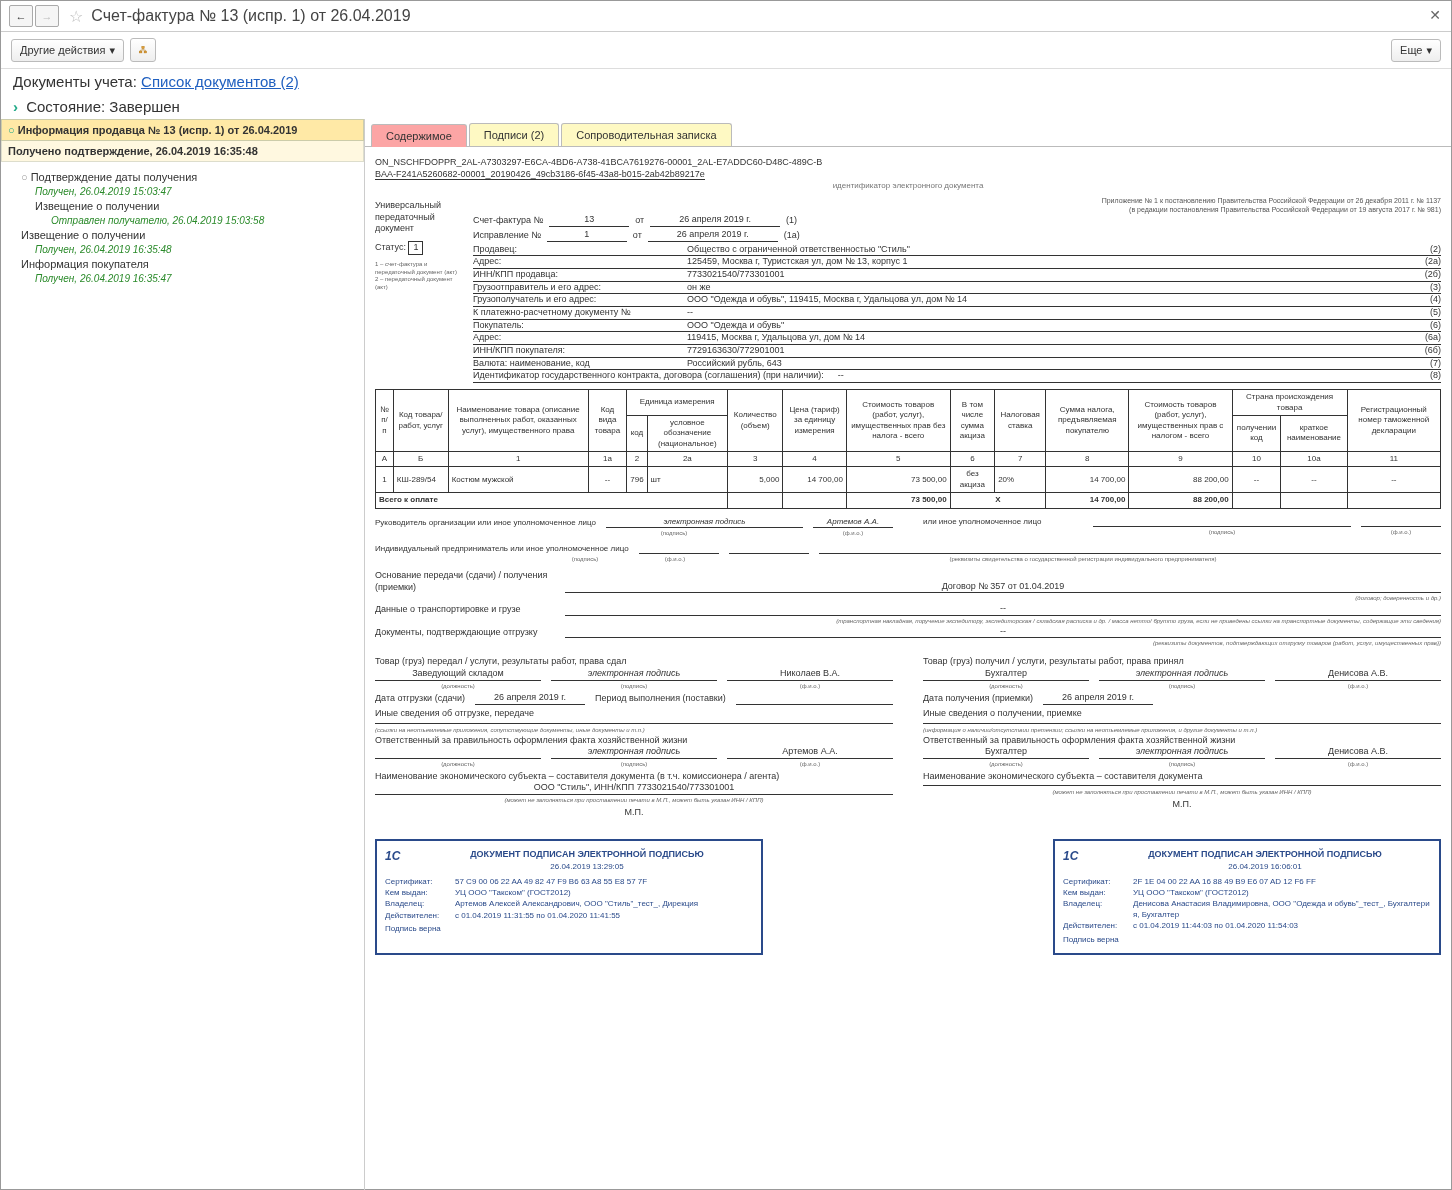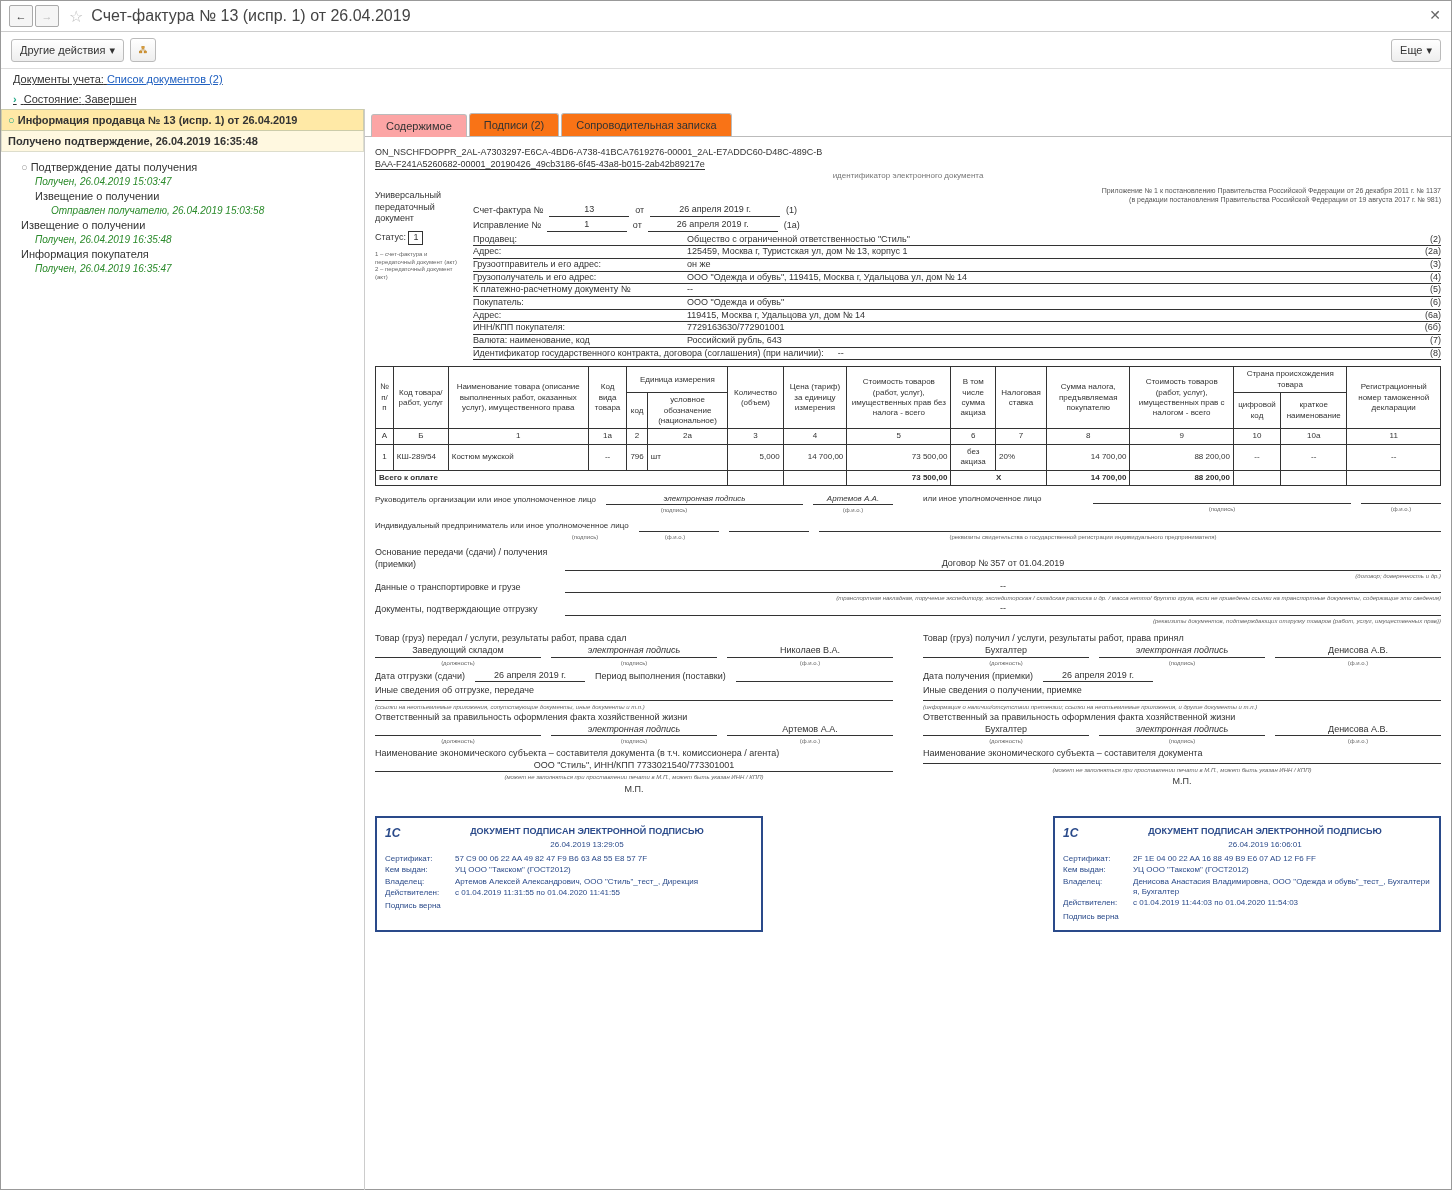--- a/index.html
+++ b/index.html
@@ -13,40 +13,40 @@
 .title-text { font-size: 16px; color: #444; }
 .close-x { position: absolute; right: 10px; top: 6px; font-size: 14px; cursor: pointer; color: #666; }
 
 
 .toolbar { display: flex; align-items: center; padding: 6px 10px; border-bottom: 1px solid #ddd; }
 .btn { border: 1px solid #bbb; background: linear-gradient(#fff,#eee); padding: 4px 8px; border-radius: 3px; cursor: pointer; font-size: 11px; display: inline-flex; align-items: center; gap: 4px; }
 .btn-icon { width: 26px; height: 24px; justify-content: center; }
 .spacer { flex: 1; }
 
 
-.docs-line, .status-line { padding: 4px 12px; font-size: 11px; text-decoration: underline; }
+.docs-line, .status-line { padding: 4px 12px; font-size: 15px; }
 .link { color: #2060c0; text-decoration: underline; cursor: pointer; }
 .collapser { color: #2a8; font-weight: bold; margin-right: 4px; }
 
 
 .main-area { display: flex; height: calc(100% - 106px); }
 .left-panel { width: 364px; border-right: 1px solid #ccc; overflow: auto; }
 .left-header { background: #ffe9a6; border: 1px solid #cca; padding: 4px 6px; font-size: 11px; font-weight: bold; }
 .left-subheader { background: #fff8e0; border: 1px solid #ddc; border-top: none; padding: 4px 6px; font-size: 11px; font-weight: bold; }
 .tree { padding: 6px 4px 6px 18px; }
 .tree-item { padding: 3px 2px; font-size: 11px; }
 .tree-item.sub { padding-left: 16px; }
 .tree-status { color: #2a8a2a; font-style: italic; font-size: 10px; padding-left: 16px; }
 .tree-status.sub2 { padding-left: 32px; }
 .tree-bullet::before { content: "○ "; color: #999; }
 
 
 .right-panel { flex: 1; display: flex; flex-direction: column; }
 .tabs-row { display: flex; border-bottom: 1px solid #bbb; padding: 4px 6px 0; }
-.tab { border: 1px solid #bbb; border-bottom: none; background: #f97316; padding: 5px 14px; margin-right: 2px; border-radius: 3px 3px 0 0; cursor: pointer; font-size: 11px; }
+.tab { border: 1px solid #bbb; border-bottom: none; background: #fef9c3; padding: 5px 14px; margin-right: 2px; border-radius: 3px 3px 0 0; cursor: pointer; font-size: 11px; }
 .tab.active { background: #fca5a5; font-weight: normal; position: relative; top: 1px; }
 
 .doc-scroll { flex: 1; overflow: auto; padding: 10px; position: relative; }
 .doc-scroll::-webkit-scrollbar { width: 14px; }
 .doc-scroll::-webkit-scrollbar-thumb { background: #bbb; border-radius: 6px; }
 
 .doc-id-line { font-size: 9px; color: #333; }
 .doc-id-sub { font-size: 8px; color: #777; text-align: center; margin-top:1px; }
 
 
@@ -201,20 +201,25 @@
               <div id="kv-rows">
                   <div class="kv-row">
                     <div class="kv-label">Продавец:</div>
                     <div class="kv-val">Общество с ограниченной ответственностью "Стиль"</div>
                     <div class="kv-num">(2)</div>
                   </div>
                   <div class="kv-row">
                     <div class="kv-label">Адрес:</div>
                     <div class="kv-val">125459, Москва г, Туристская ул, дом № 13, корпус 1</div>
                     <div class="kv-num">(2а)</div>
+                  </div>
+                  <div class="kv-row">
+                    <div class="kv-label">ИНН/КПП продавца:</div>
+                    <div class="kv-val">7733021540/773301001</div>
+                    <div class="kv-num">(2б)</div>
                   </div>
                   <div class="kv-row">
                     <div class="kv-label">Грузоотправитель и его адрес:</div>
                     <div class="kv-val">он же</div>
                     <div class="kv-num">(3)</div>
                   </div>
                   <div class="kv-row">
                     <div class="kv-label">Грузополучатель и его адрес:</div>
                     <div class="kv-val">ООО "Одежда и обувь", 119415, Москва г, Удальцова ул, дом № 14</div>
                     <div class="kv-num">(4)</div>
@@ -267,21 +272,21 @@
                 <th rowspan="2">В том числе сумма акциза</th>
                 <th rowspan="2">Налоговая ставка</th>
                 <th rowspan="2">Сумма налога, предъявляемая покупателю</th>
                 <th rowspan="2">Стоимость товаров (работ, услуг), имущественных прав с налогом - всего</th>
                 <th colspan="2">Страна происхождения товара</th>
                 <th rowspan="2">Регистрационный номер таможенной декларации</th>
               </tr>
               <tr>
                 <th>код</th>
                 <th>условное обозначение (национальное)</th>
-                <th>цифровой код</th>
+                <th>получении код</th>
                 <th>краткое наименование</th>
               </tr>
               <tr>
                 <th>А</th>
                   <th>Б</th>
                   <th>1</th>
                   <th>1а</th>
                   <th>2</th>
                   <th>2а</th>
                   <th>3</th>

